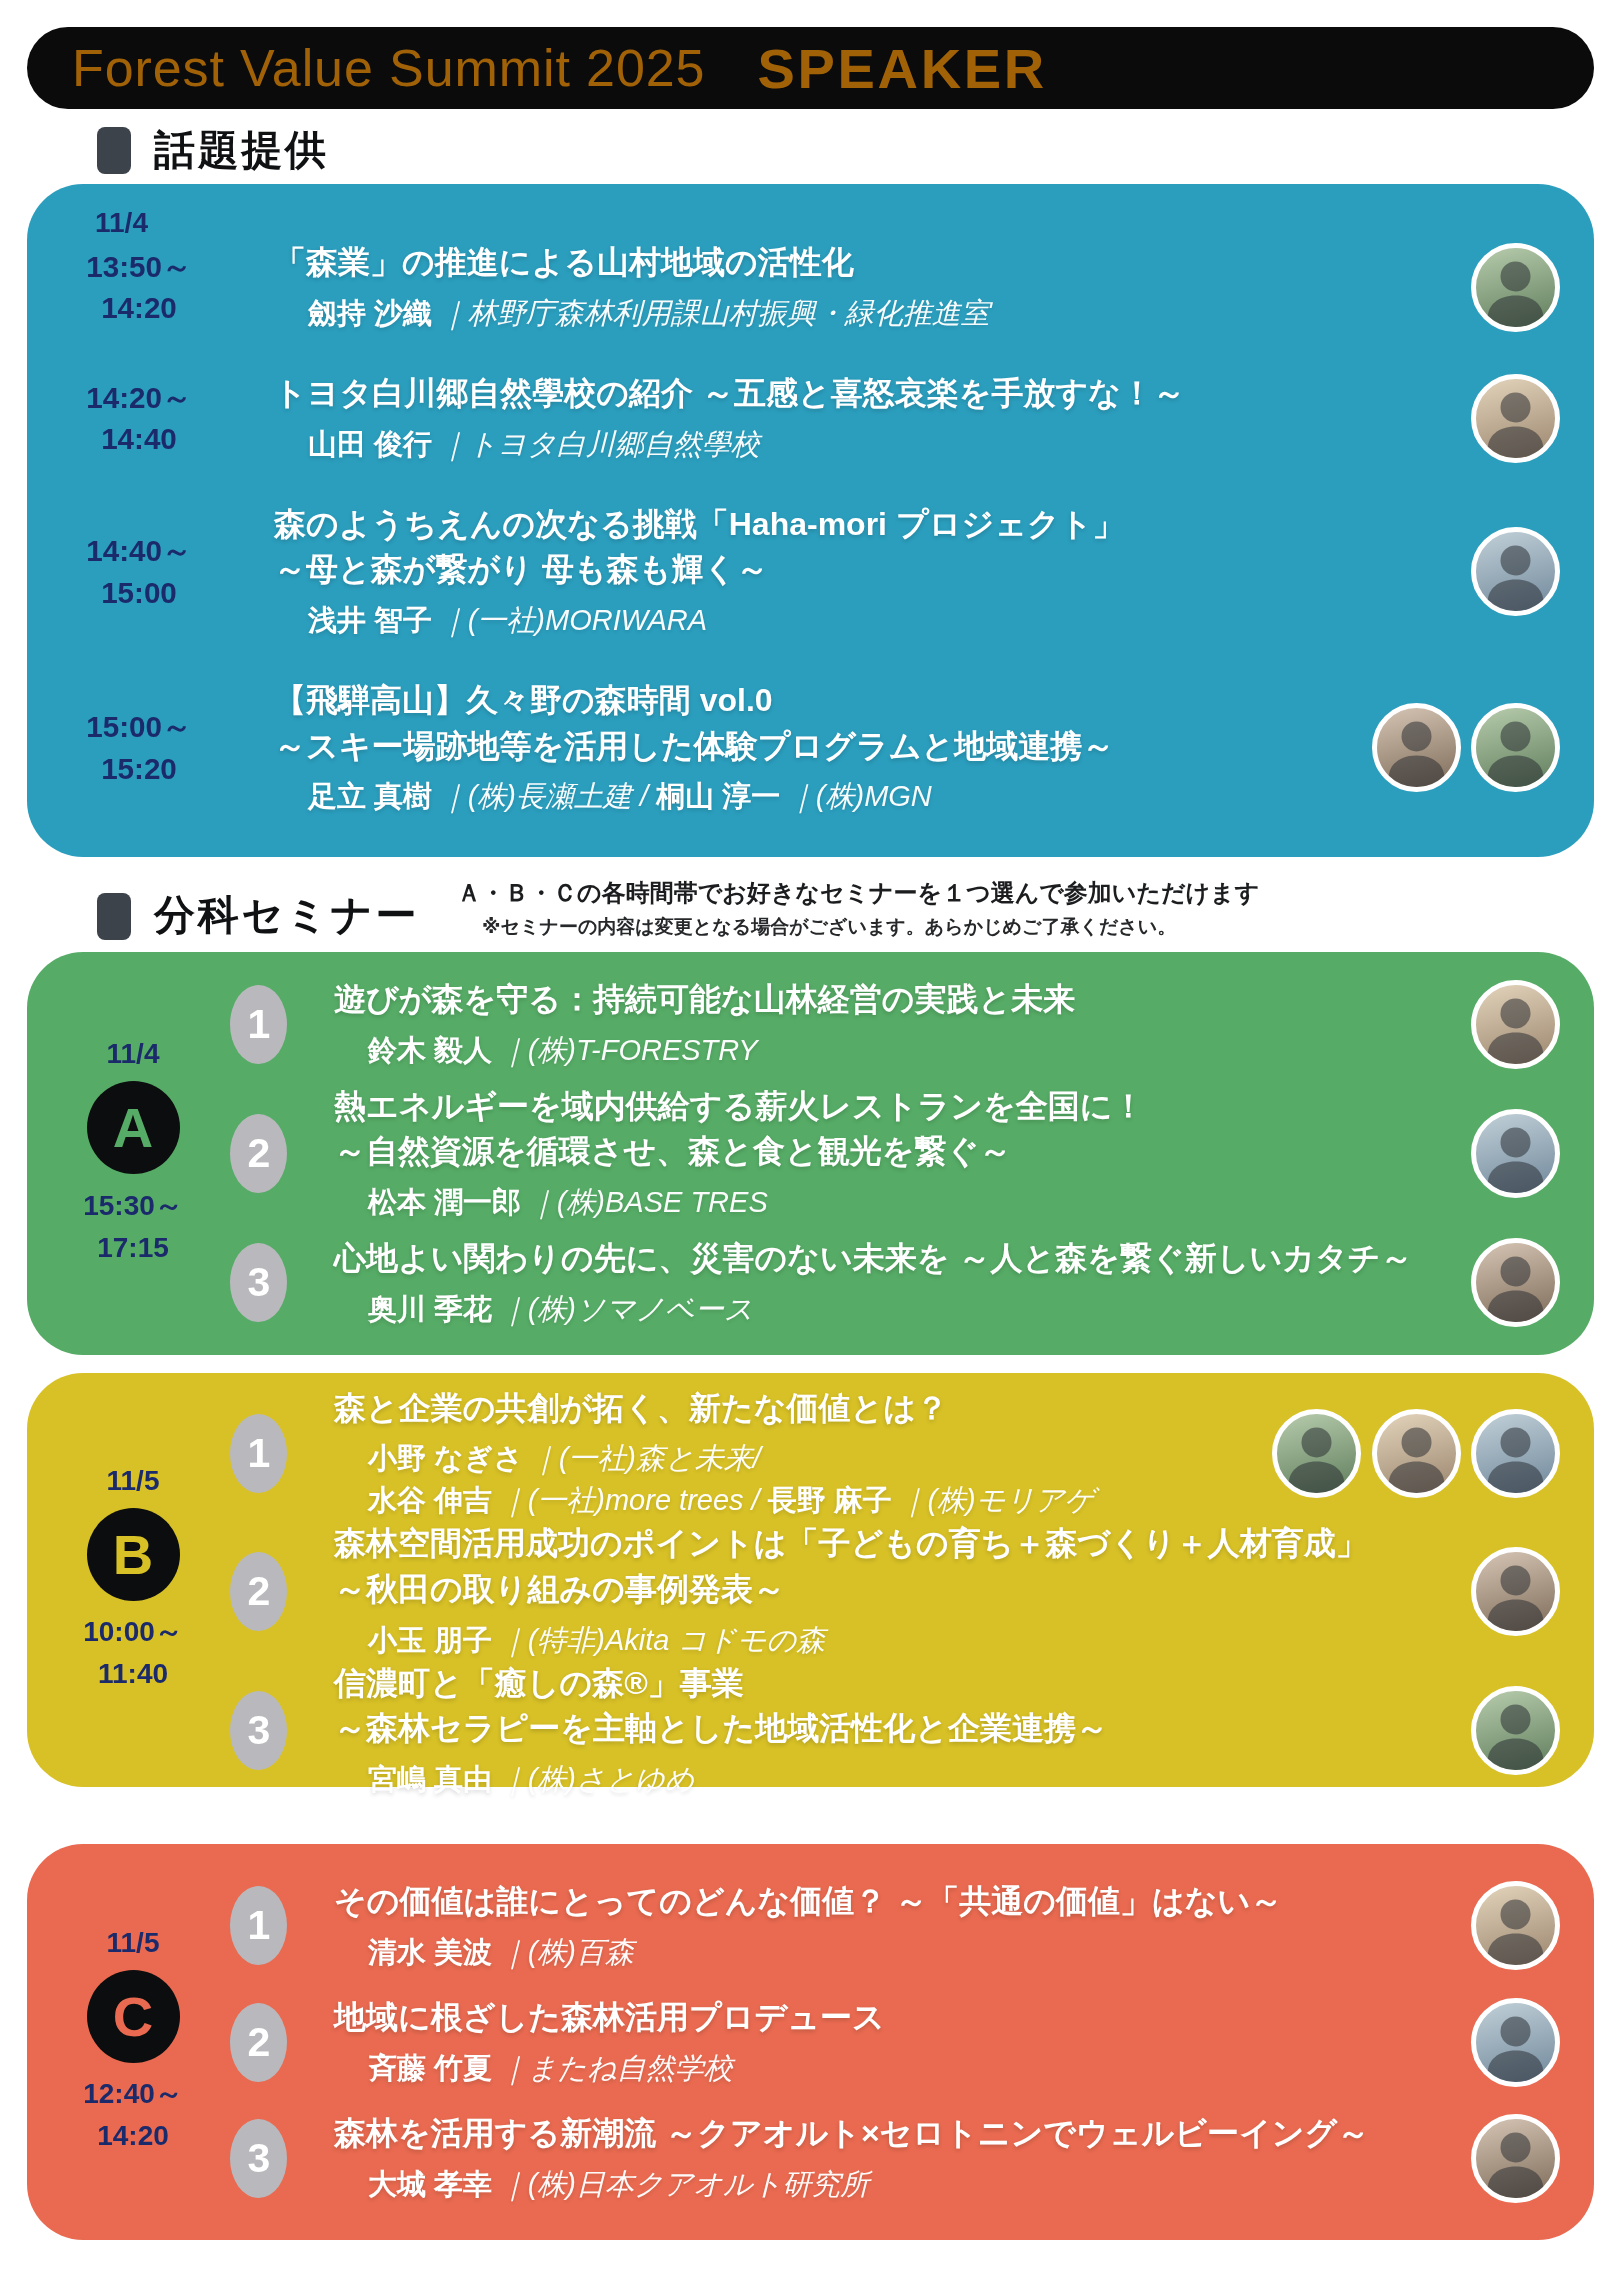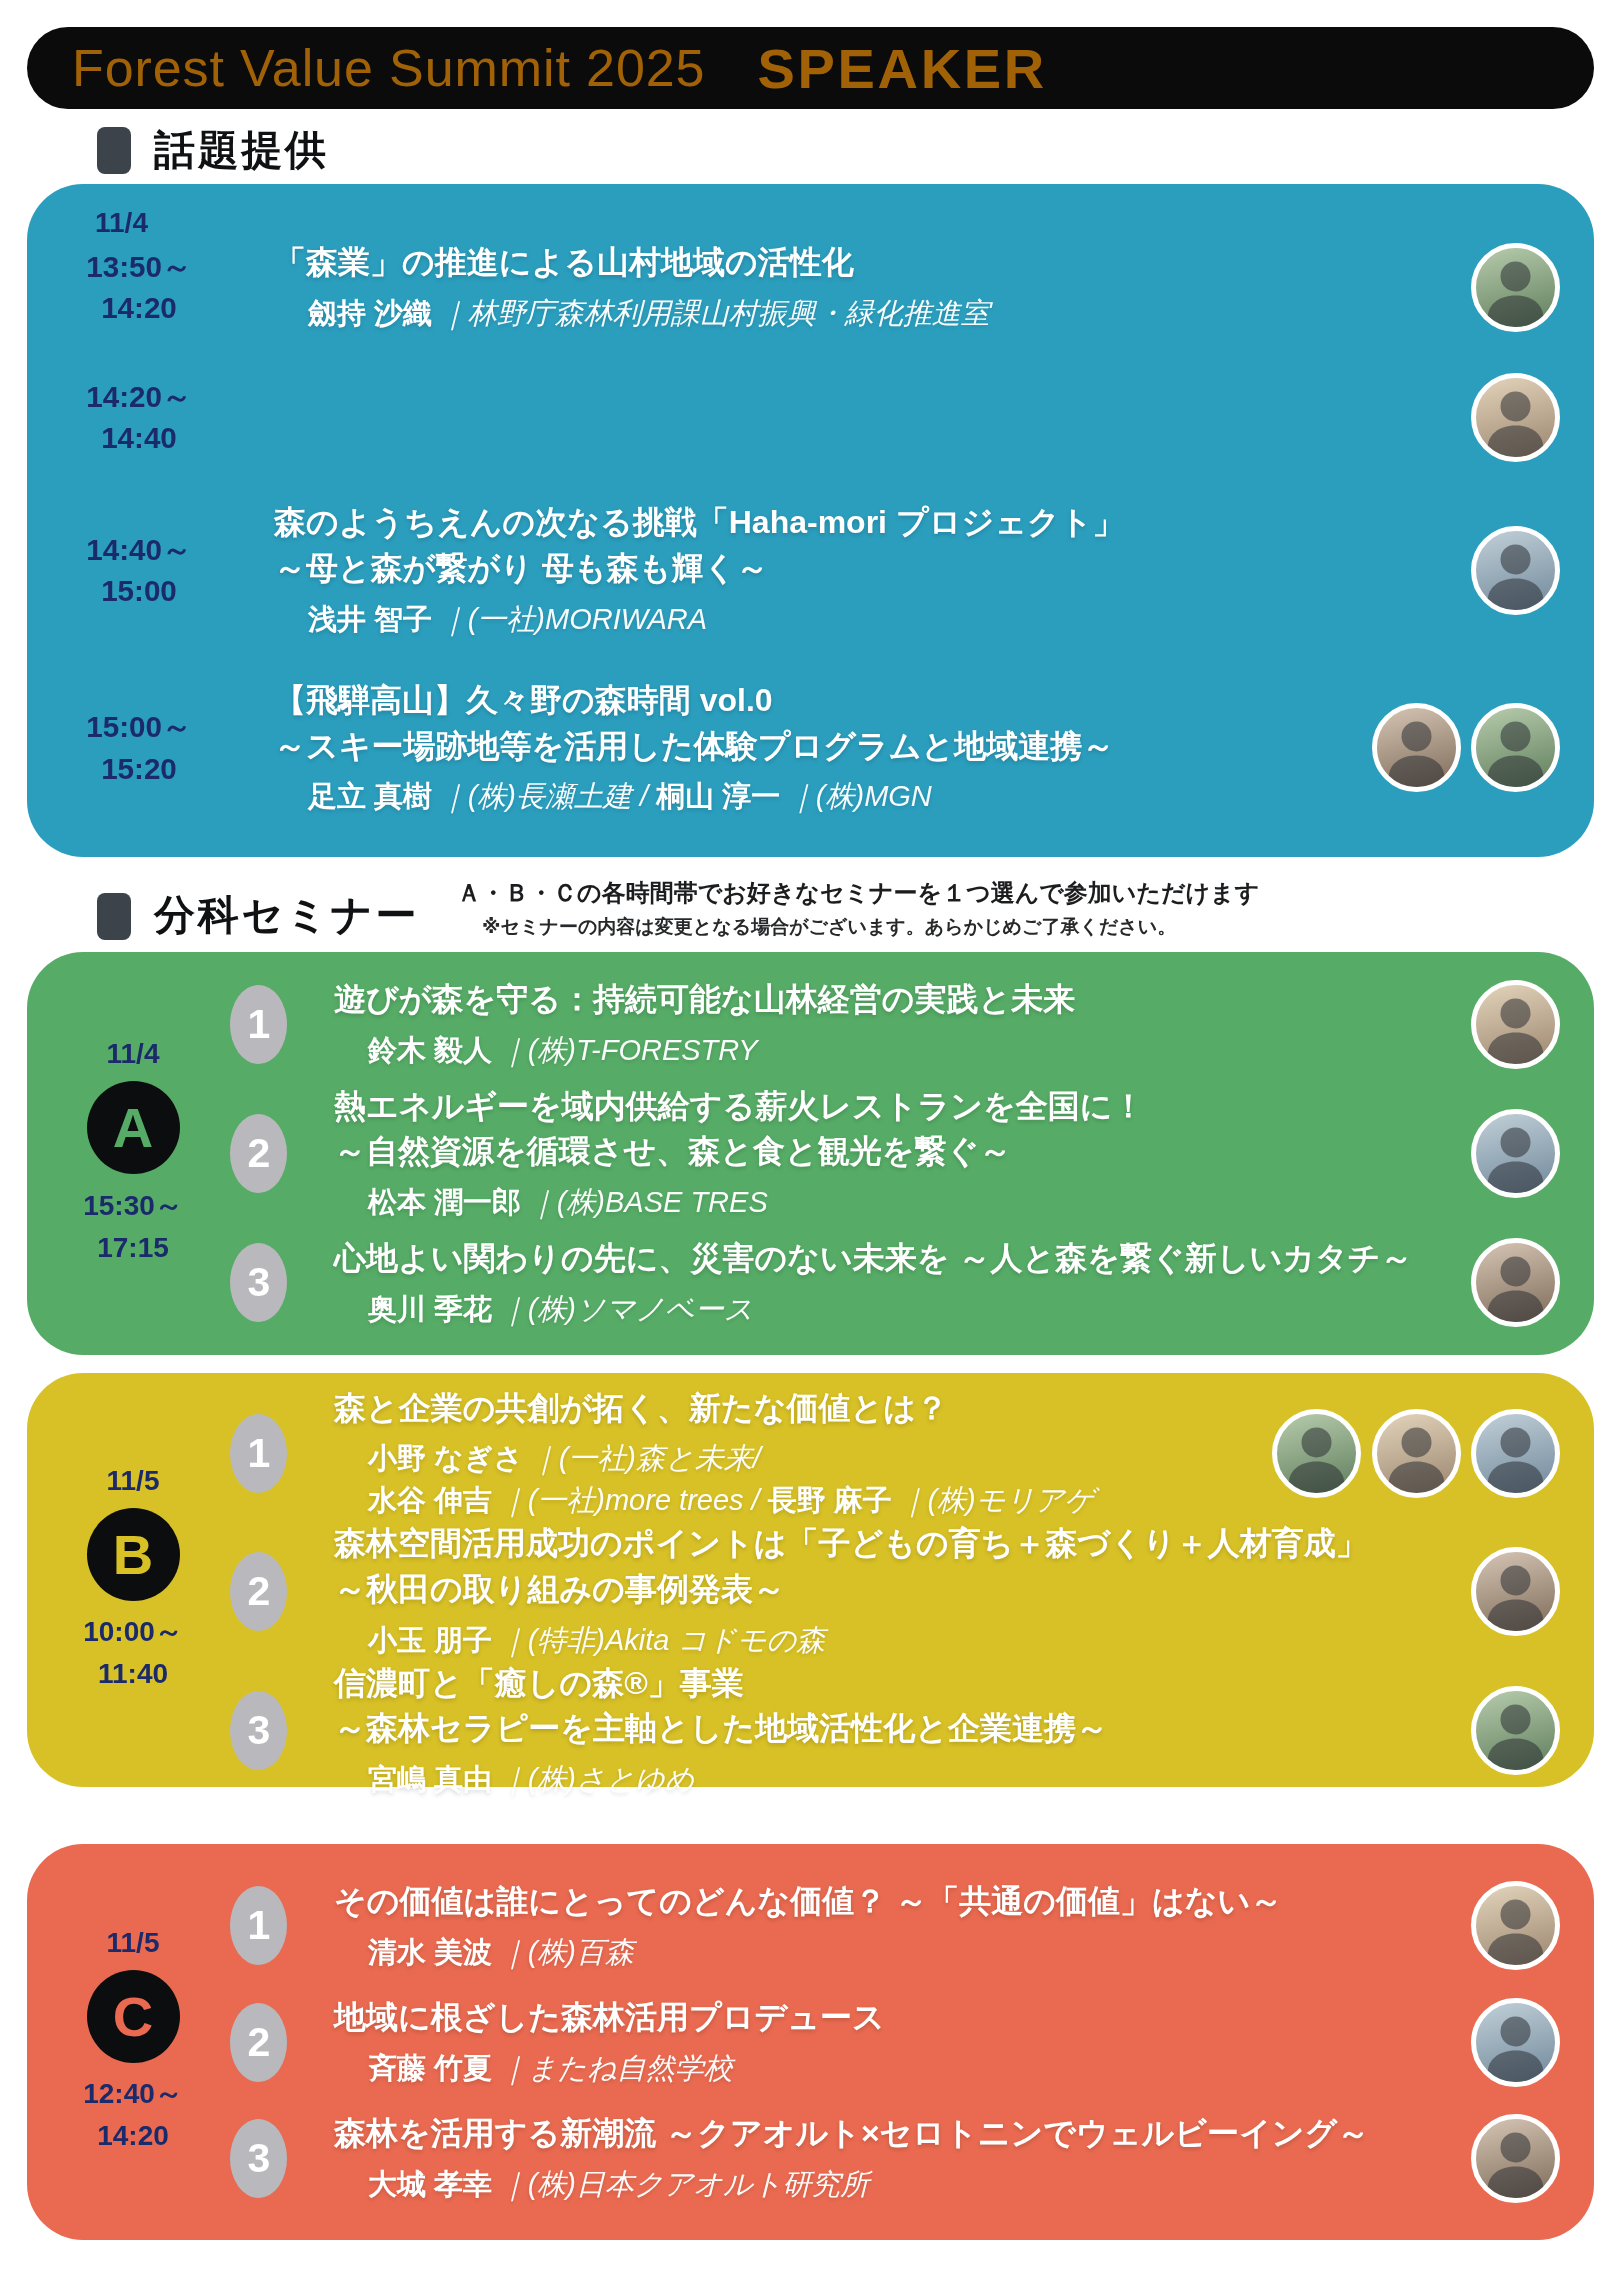--- a/index.html
+++ b/index.html
@@ -107,20 +107,28 @@
                 <path d="M50 60c-21 0-35 12-35 27v13h70V87c0-15-14-27-35-27z"></path>
               </svg>
             </span>
           </div>
         </div>
         <div class="t-row">
           <div class="time">
             <div class="tm-line">14:20～</div>
             <div class="tm-line">14:40</div>
           </div>
+          <div class="content">
+            <div class="title">
+              <div class="t-line">トヨタ白川郷自然學校の紹介 ～五感と喜怒哀楽を手放すな！～</div>
+            </div>
+            <div class="speakers">
+              <div class="sp-line"><span class="sp-seg"><span class="sp-name">山田 俊行</span><span class="sp-aff">｜トヨタ白川郷自然學校</span></span></div>
+            </div>
+          </div>
           <div class="avatars">
             <span class="avatar av1">
               <svg class="sil" viewBox="0 0 100 100">
                 <circle cx="50" cy="36" r="19"></circle>
                 <path d="M50 60c-21 0-35 12-35 27v13h70V87c0-15-14-27-35-27z"></path>
               </svg>
             </span>
           </div>
         </div>
         <div class="t-row">

